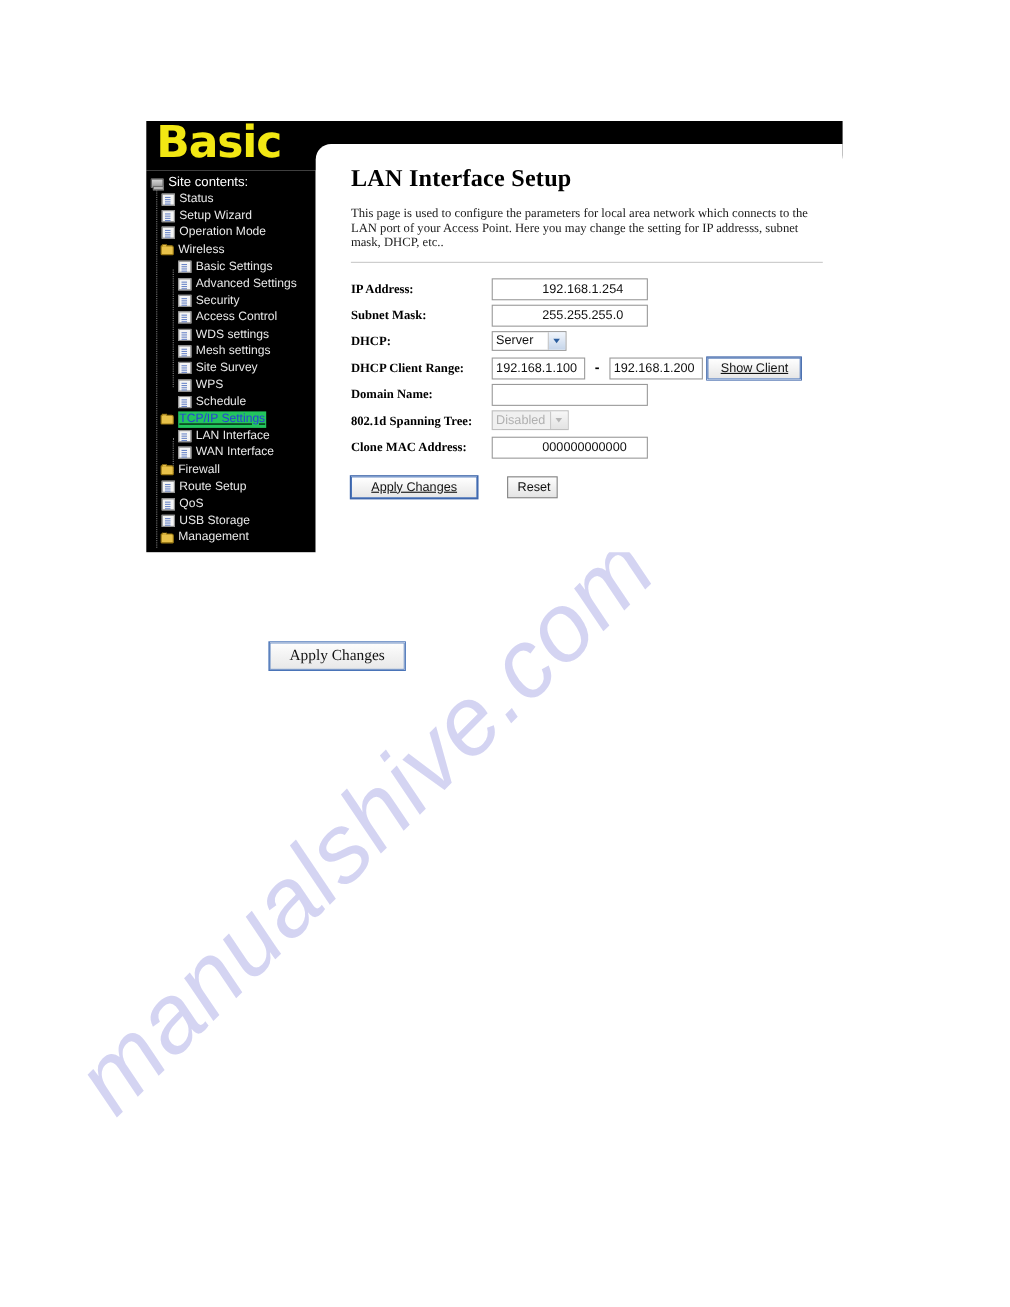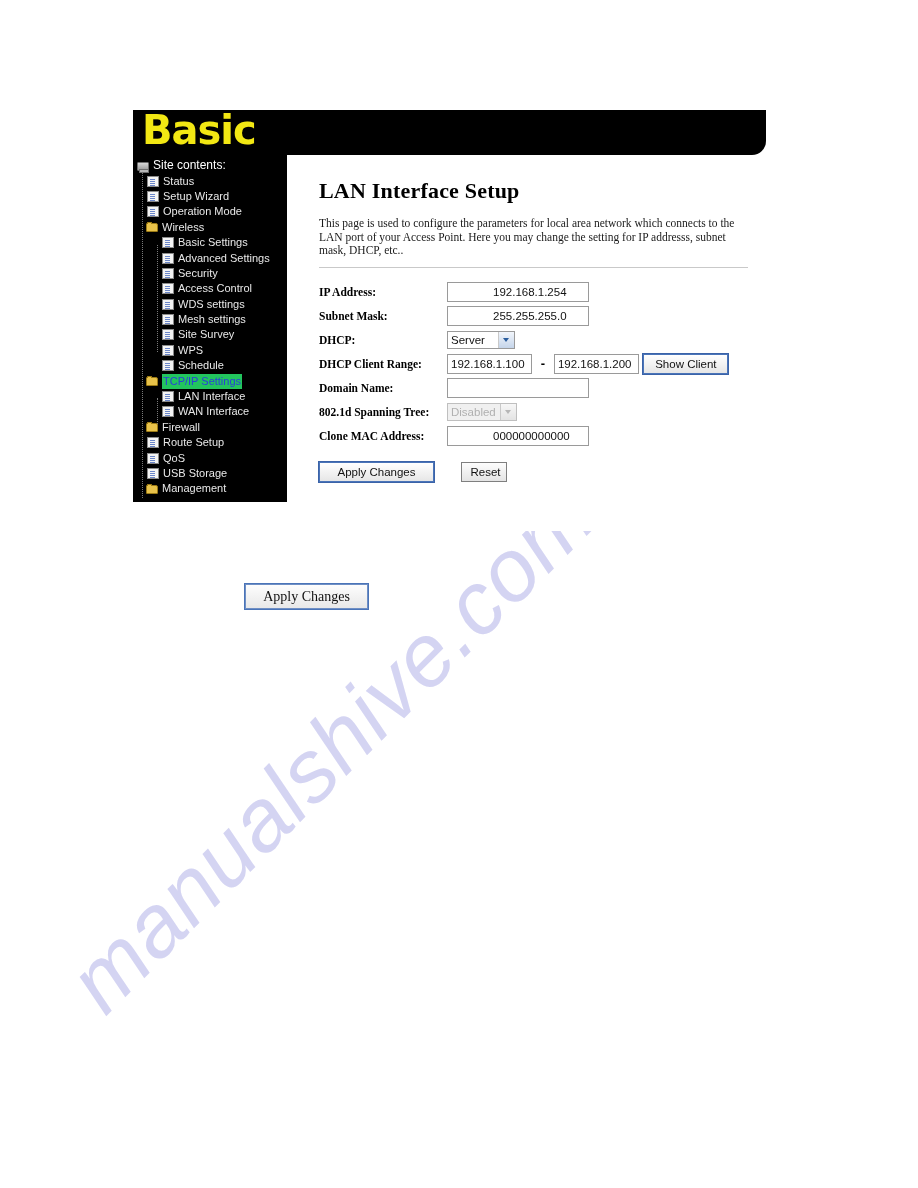--- a/index.html
+++ b/index.html
@@ -74,20 +74,21 @@
   
   #sidebar {
     position: absolute;
     left: 0;
     top: 45px;
     width: 154px;
     height: 347px;
     background: #000000;
     padding: 3px 0 0 0;
     box-sizing: border-box;
+    text-decoration: underline;
   }
   .tree-root {
     list-style: none;
     margin: 0;
     padding: 0;
   }
   .tree-item {
     display: flex;
     align-items: center;
     height: 15.4px;
@@ -195,21 +196,21 @@
     top: 243px;
     height: 32px;
     width: 1px;
     border-left: 1px dotted #7a7a7a;
   }
 
   
   #content-panel {
     position: absolute;
     left: 154px;
-    top: 50px;
+    top: 21px;
     width: 479px;
     height: 371px;
     background: #ffffff;
     border-top-left-radius: 14px;
     box-sizing: border-box;
     padding: 18px 16px 0 32px;
   }
   #page-title {
     font-family: "Liberation Serif", serif;
     font-size: 22px;
@@ -328,20 +329,21 @@
     padding: 2px 8px;
     line-height: 14px;
     text-align: center;
     cursor: pointer;
     box-sizing: border-box;
   }
   .btn-focus {
     border: 1px solid #4a74b8;
     box-shadow: 0 0 0 1px #3b63a8;
     background: linear-gradient(#ffffff, #e6e6e6);
+    text-decoration: underline;
   }
   #btn-show-client { width: 85px; }
   #btn-set-static  { width: 122px; }
   #btn-apply       { width: 115px; }
   #btn-reset       { width: 46px; }
   #action-row { margin-top: 14px; }
   #action-row .btn + .btn { margin-left: 23px; }
 
   
   #standalone-apply {

